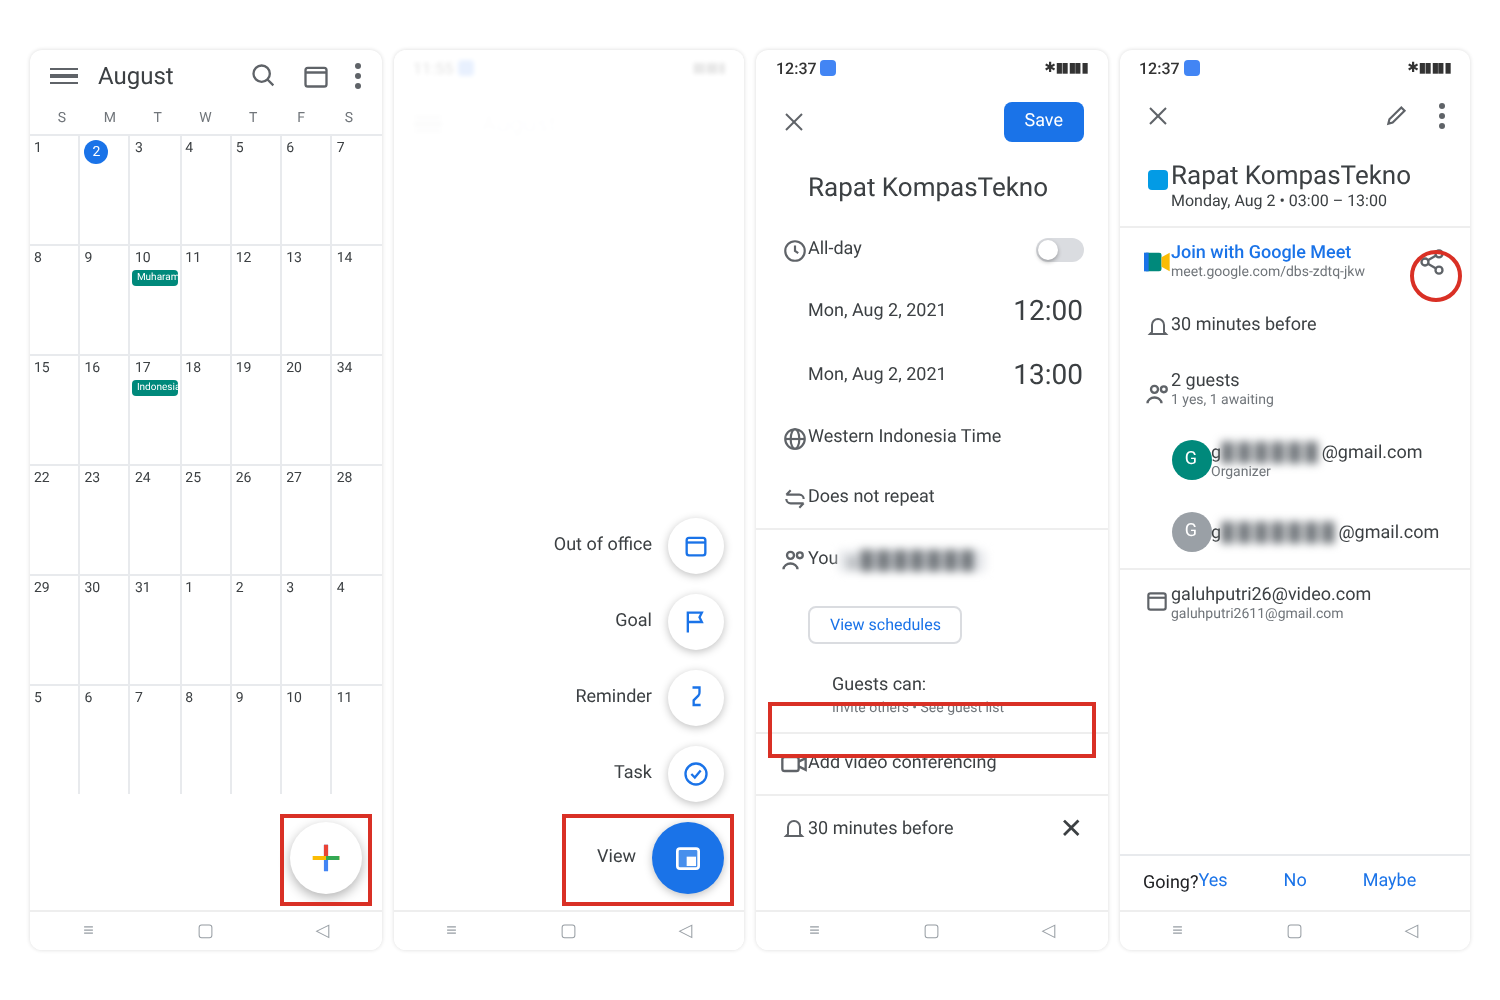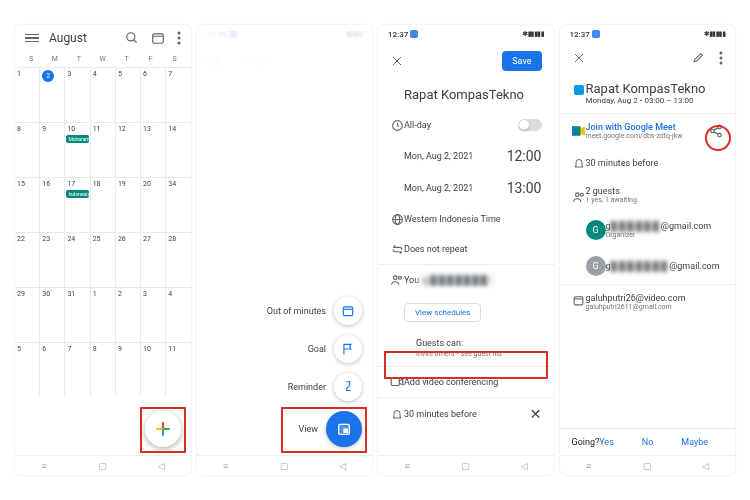--- a/index.html
+++ b/index.html
@@ -179,41 +179,50 @@
     <div class="ham">
         <span></span>
         <span></span>
         <span></span>
       </div>
     <div class="dimtitle">August</div>
   </div>
   <div class="overlay"></div>
   <div class="speeddial">
     <div class="sditem">
-        <span class="sdlabel">Out of minutes</span>
+        <span class="sdlabel">Out of office</span>
         <span class="sdbtn">
           <svg width="14" height="14" viewBox="0 0 24 24" fill="none" stroke="#1a73e8" stroke-width="2">
             <rect x="4" y="5" width="16" height="15" rx="2"></rect>
             <line x1="4" y1="9" x2="20" y2="9"></line>
           </svg>
         </span>
       </div>
     <div class="sditem">
         <span class="sdlabel">Goal</span>
         <span class="sdbtn">
           <svg width="14" height="14" viewBox="0 0 24 24" fill="none" stroke="#1a73e8" stroke-width="2">
             <path d="M5 3v18M5 4h12l-2 4 2 4H5"></path>
           </svg>
         </span>
       </div>
     <div class="sditem">
         <span class="sdlabel">Reminder</span>
         <span class="sdbtn">
           <svg width="14" height="14" viewBox="0 0 24 24" fill="none" stroke="#1a73e8" stroke-width="2">
             <path d="M9 3h6v4a4 4 0 01-1 3l-4 4v4h6"></path>
+          </svg>
+        </span>
+      </div>
+    <div class="sditem">
+        <span class="sdlabel">Task</span>
+        <span class="sdbtn">
+          <svg width="14" height="14" viewBox="0 0 24 24" fill="none" stroke="#1a73e8" stroke-width="2">
+            <circle cx="12" cy="12" r="9"></circle>
+            <path d="M8 12l3 3 5-6"></path>
           </svg>
         </span>
       </div>
     <div class="sditem">
         <span class="sdlabel">View</span>
         <span class="sdbtn main">
           <svg width="16" height="16" viewBox="0 0 24 24" fill="none" stroke="#fff" stroke-width="2">
             <rect x="4" y="5" width="16" height="15" rx="2" fill="#fff" fill-opacity="0.2"></rect>
             <rect x="12" y="12" width="5" height="5" fill="#fff"></rect>
           </svg>

